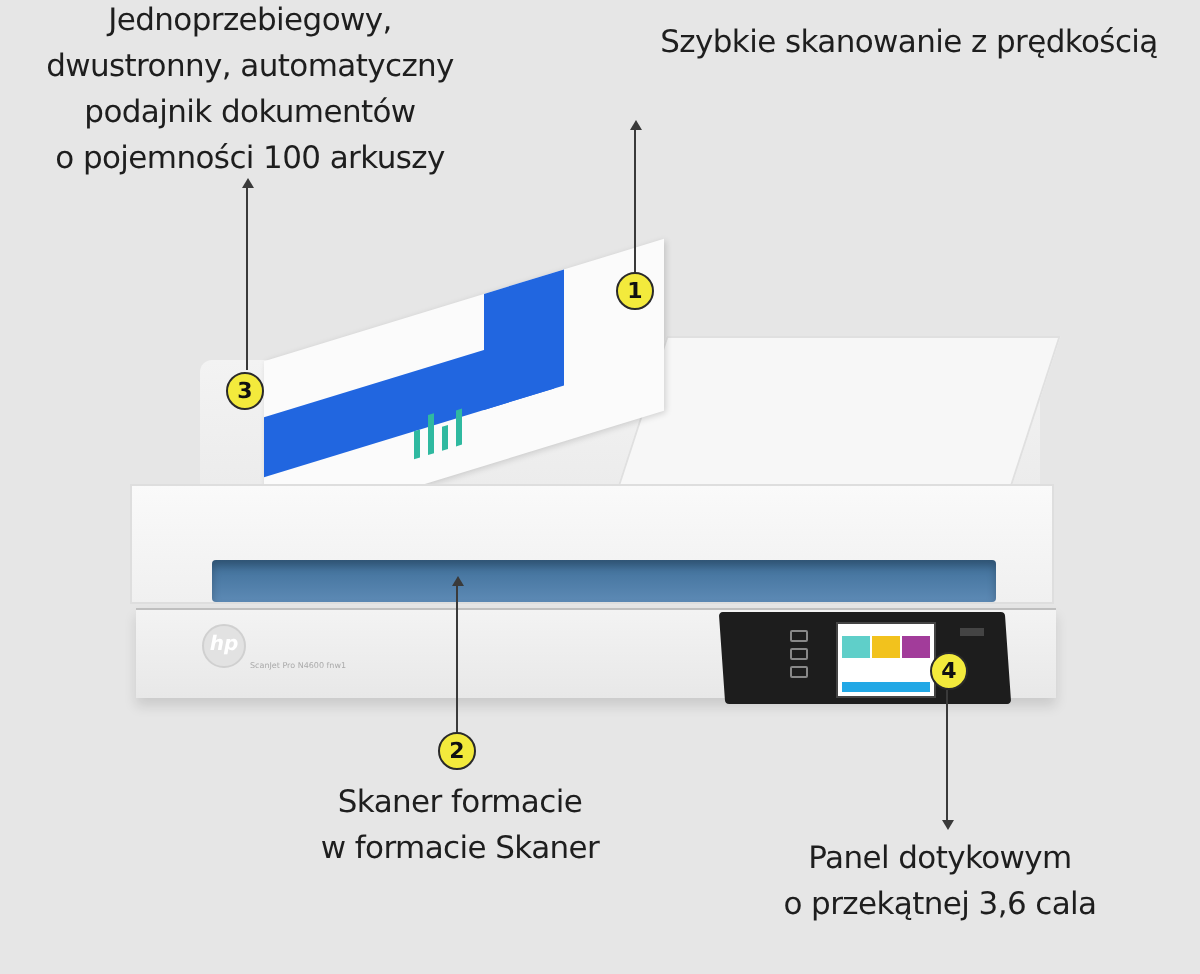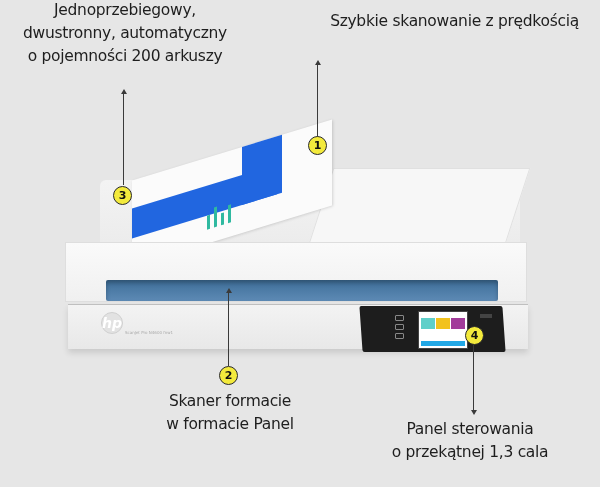--- a/index.html
+++ b/index.html
@@ -14,54 +14,55 @@
   
   .scanner-lid{position:absolute;left:100px;top:180px;width:420px;height:62px;background:linear-gradient(#f3f3f3,#ececec);border-radius:6px 6px 0 0;}
   .adf-tray{position:absolute;left:320px;top:168px;width:195px;height:80px;background:#f7f7f7;transform:skewX(-18deg);border:1px solid #e0e0e0;}
   .paper{position:absolute;left:132px;top:150px;width:200px;height:86px;background:#fbfbfb;transform:skewY(-17deg);box-shadow:1px 1px 3px rgba(0,0,0,0.15);}
   .paper .blue{position:absolute;left:0;top:28px;width:145px;height:30px;background:#2166e0;}
   .paper .blue2{position:absolute;left:110px;top:0;width:40px;height:58px;background:#2166e0;}
   .paper .bar{position:absolute;bottom:14px;width:3px;background:#2fb9a0;}
   .body-main{position:absolute;left:65px;top:242px;width:460px;height:58px;background:linear-gradient(#fafafa,#f0f0f0);border:1px solid #dedede;}
   .slot{position:absolute;left:106px;top:280px;width:392px;height:21px;background:linear-gradient(#3e6e98,#5d8ab5);border-radius:2px;box-shadow:inset 0 3px 4px rgba(0,0,0,0.25);}
   .body-lower{position:absolute;left:68px;top:304px;width:460px;height:44px;background:linear-gradient(#f3f3f3,#e8e8e8);border-top:1px solid #bfbfbf;box-shadow:0 4px 6px rgba(0,0,0,0.12);}
-  .hp-logo{position:absolute;left:101px;top:312px;width:20px;height:20px;border-radius:50%;background:#e2e2e2;border:1px solid #d0d0d0;font-size:14px;line-height:20px;text-align:center;color:#fff;font-style:italic;font-weight:bold;}
+  .hp-logo{position:absolute;left:101px;top:312px;width:20px;height:20px;border-radius:50%;background:#e2e2e2;border:1px solid #d0d0d0;font-size:10px;line-height:20px;text-align:center;color:#fff;font-style:italic;font-weight:bold;}
   .model{position:absolute;left:125px;top:330px;font-size:4px;color:#aaa;}
   .panel{position:absolute;left:361px;top:306px;width:143px;height:46px;background:#1d1d1d;transform:skewX(4deg);border-radius:2px;}
   .panel-btn{position:absolute;left:395px;width:7px;height:4px;border:1px solid #888;border-radius:1px;}
   .screen{position:absolute;left:418px;top:311px;width:48px;height:36px;background:#fff;border:1px solid #444;}
   .tile{position:absolute;top:6px;width:14px;height:11px;}
   .screen .strip{position:absolute;left:2px;bottom:2px;width:44px;height:5px;background:#22a8e6;}
   .power{position:absolute;left:480px;top:314px;width:12px;height:4px;background:#444;}
 </style>
 </head>
 <body>
 
 <div class="label" style="left:0;top:0;width:248px;">
   <div></div>
 </div>
 
 <div class="label" style="left:2px;top:-1px;width:246px;">
   <div>Jednoprzebiegowy,</div>
   <div>dwustronny, automatyczny</div>
-  <div>o pojemności 200 arkuszy</div>
+  <div>podajnik dokumentów</div>
+  <div>o pojemności 100 arkuszy</div>
 </div>
 
 <div class="label" style="left:292px;top:10px;width:325px;">
   <div>Szybkie skanowanie z prędkością</div>
 </div>
 
 <div class="label" style="left:120px;top:390px;width:220px;">
   <div>Skaner formacie</div>
-  <div>w formacie Panel</div>
+  <div>w formacie Skaner</div>
 </div>
 
 <div class="label" style="left:365px;top:418px;width:210px;">
-  <div>Panel sterowania</div>
-  <div>o przekątnej 1,3 cala</div>
+  <div>Panel dotykowym</div>
+  <div>o przekątnej 3,6 cala</div>
 </div>
 
 <div class="scanner-lid"></div>
 <div class="adf-tray"></div>
 <div class="paper">
   <div class="blue"></div>
   <div class="blue2"></div>
   <div class="bar" style="left:75px;height:14px;"></div>
   <div class="bar" style="left:82px;height:20px;"></div>
   <div class="bar" style="left:89px;height:12px;"></div>

